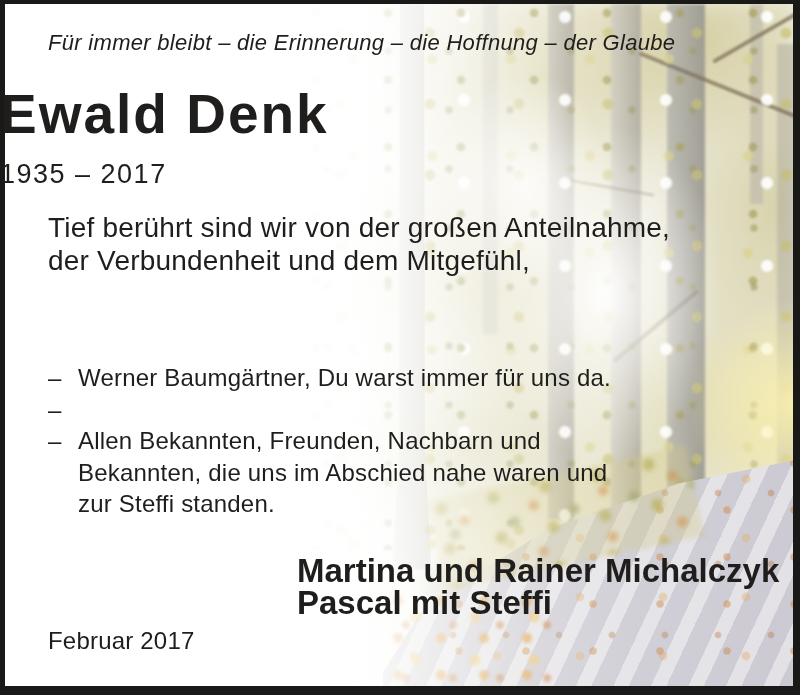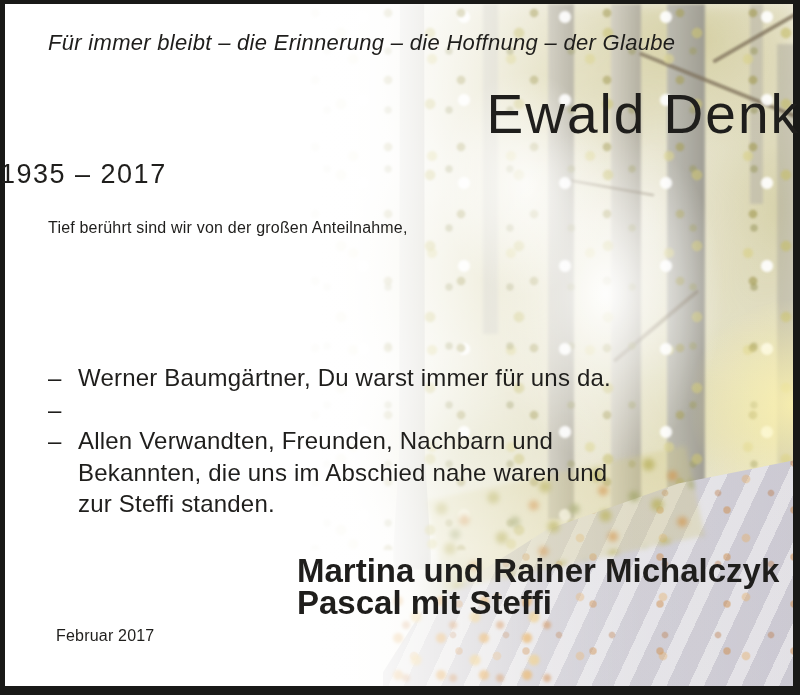--- a/index.html
+++ b/index.html
@@ -90,29 +90,29 @@
   }
   .fade { inset:0;
     background:linear-gradient(to right,#ffffff 0%,#ffffff 34%,rgba(255,255,255,.94) 44%,rgba(255,255,255,.62) 55%,rgba(255,255,255,.28) 68%,rgba(255,255,255,.12) 80%,rgba(255,255,255,.05) 100%);
   }
   
   .frame { position:absolute; inset:0; border:solid #191917; border-width:4px 7px 9px 5px; pointer-events:none; }
   
   .text { position:absolute; inset:0; }
   .text > div { position:absolute; }
   .motto { left:48px; top:30px; font-size:22px; font-style:italic; letter-spacing:.3px; white-space:nowrap; }
-  .name  { left:0; width:100%; top:82px; text-align:right; font-size:55px; font-weight:normal; letter-spacing:2px; }
+  .name  { left:0; width:100%; top:82px; text-align:left; font-size:55px; font-weight:bold; letter-spacing:2px; }
   .years { left:0; width:100%; top:159px; font-size:27px; letter-spacing:1.5px; }
-  .intro { left:48px; top:211px; font-size:16px; line-height:33px; letter-spacing:.2px; white-space:nowrap; }
+  .intro { left:48px; top:211px; font-size:28px; line-height:33px; letter-spacing:.2px; white-space:nowrap; }
   .danke { left:48px; top:322px; font-size:29px; letter-spacing:.5px; }
   .list  { left:48px; top:362px; font-size:24px; line-height:31.5px; letter-spacing:.2px; white-space:nowrap; }
   .row   { display:flex; }
   .dash  { flex:0 0 30px; width:30px; }
   .sig   { left:297px; top:555px; font-size:33px; font-weight:bold; line-height:32px; white-space:nowrap; }
-  .date  { left:56px; top:627px; font-size:16px; letter-spacing:.2px; }
+  .date  { left:48px; top:627px; font-size:24px; letter-spacing:.2px; }
 </style>
 </head>
 <body>
 
 <div class="card">
 
   <div class="photo" aria-hidden="true">
     <div class="p-base"></div>
     <div class="p-blobs"></div>
     <div class="t t1"></div>
@@ -137,39 +137,40 @@
 
   <div class="frame"></div>
 
   <div class="text">
     <div class="motto">Für immer bleibt – die Erinnerung – die Hoffnung – der Glaube</div>
     <div class="name">Ewald Denk</div>
     <div class="years">1935 – 2017</div>
 
     <div class="intro">
       <div>Tief berührt sind wir von der großen Anteilnahme,</div>
+      <div>der Verbundenheit und dem Mitgefühl,</div>
     </div>
 
 
     <div class="list">
       <div class="row">
         <span class="dash">–</span>
         <div class="lines">
           <div>Werner Baumgärtner, Du warst immer für uns da.</div>
         </div>
       </div>
       <div class="row">
         <span class="dash">–</span>
         <div class="lines">
         </div>
       </div>
       <div class="row">
         <span class="dash">–</span>
         <div class="lines">
-          <div>Allen Verwandten, Freunden, Nachbarn und</div>
+          <div>Allen Bekannten, Freunden, Nachbarn und</div>
           <div>Bekannten, die uns im Abschied nahe waren und</div>
           <div>zur Steffi standen.</div>
         </div>
       </div>
     </div>
 
     <div class="sig">
       <div>Martina und Rainer Michalczyk</div>
       <div>Pascal mit Steffi</div>
     </div>

